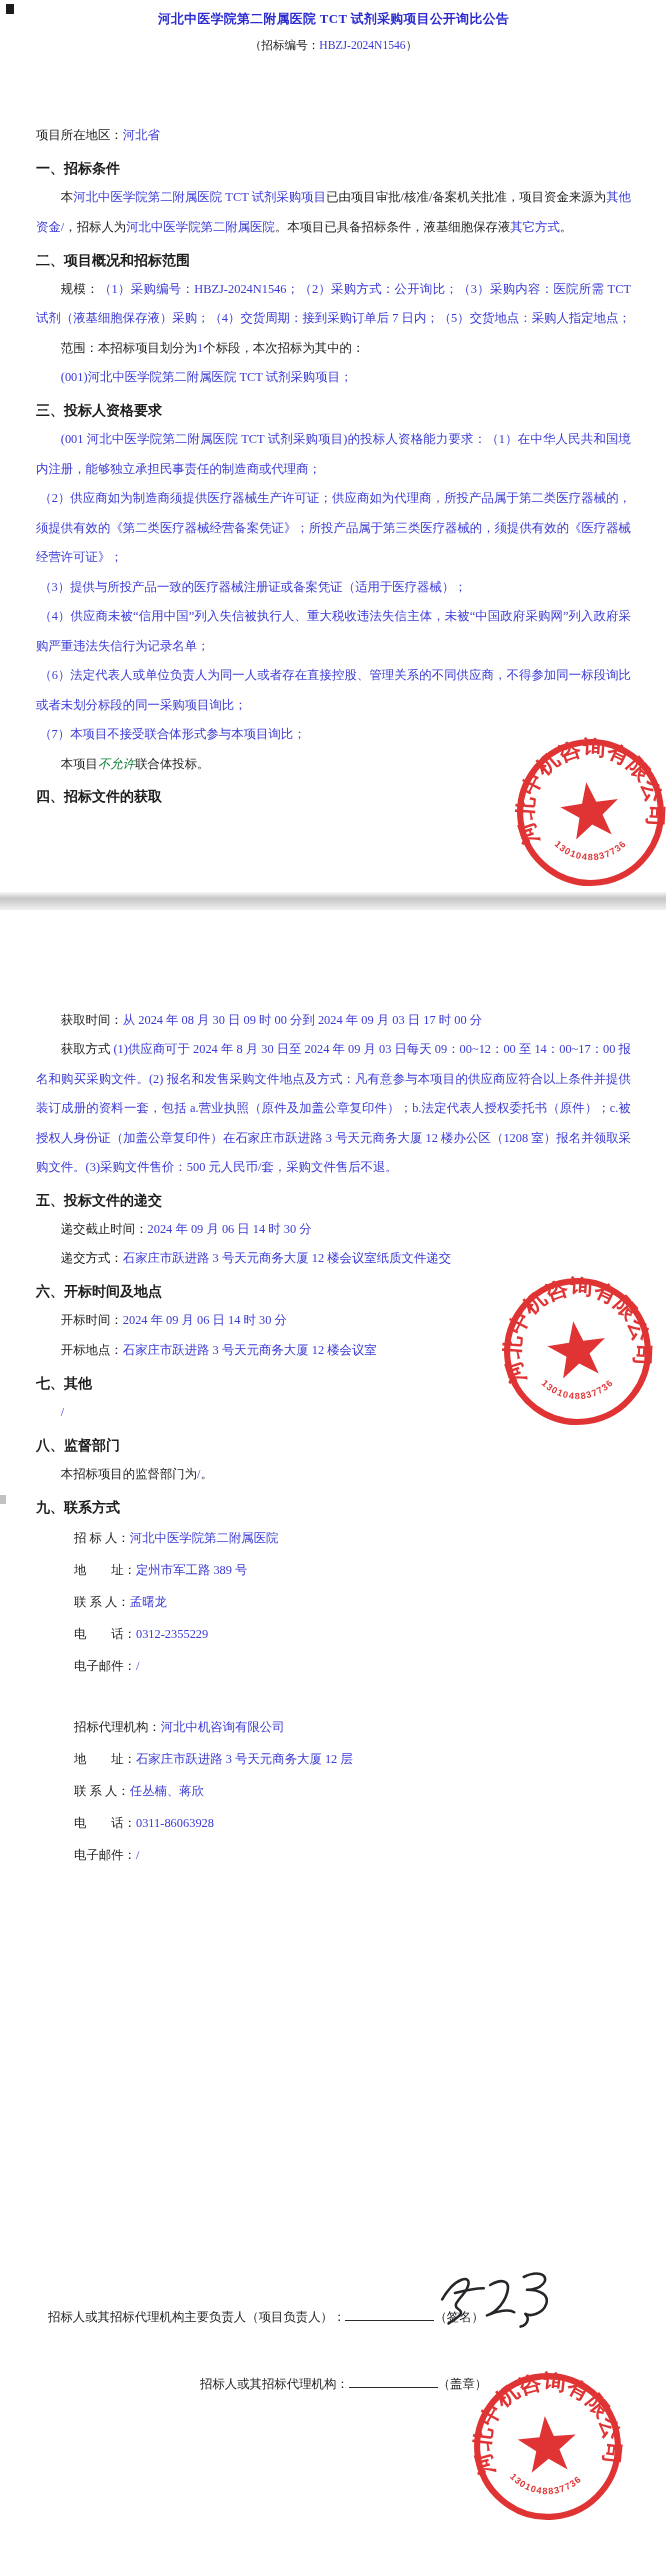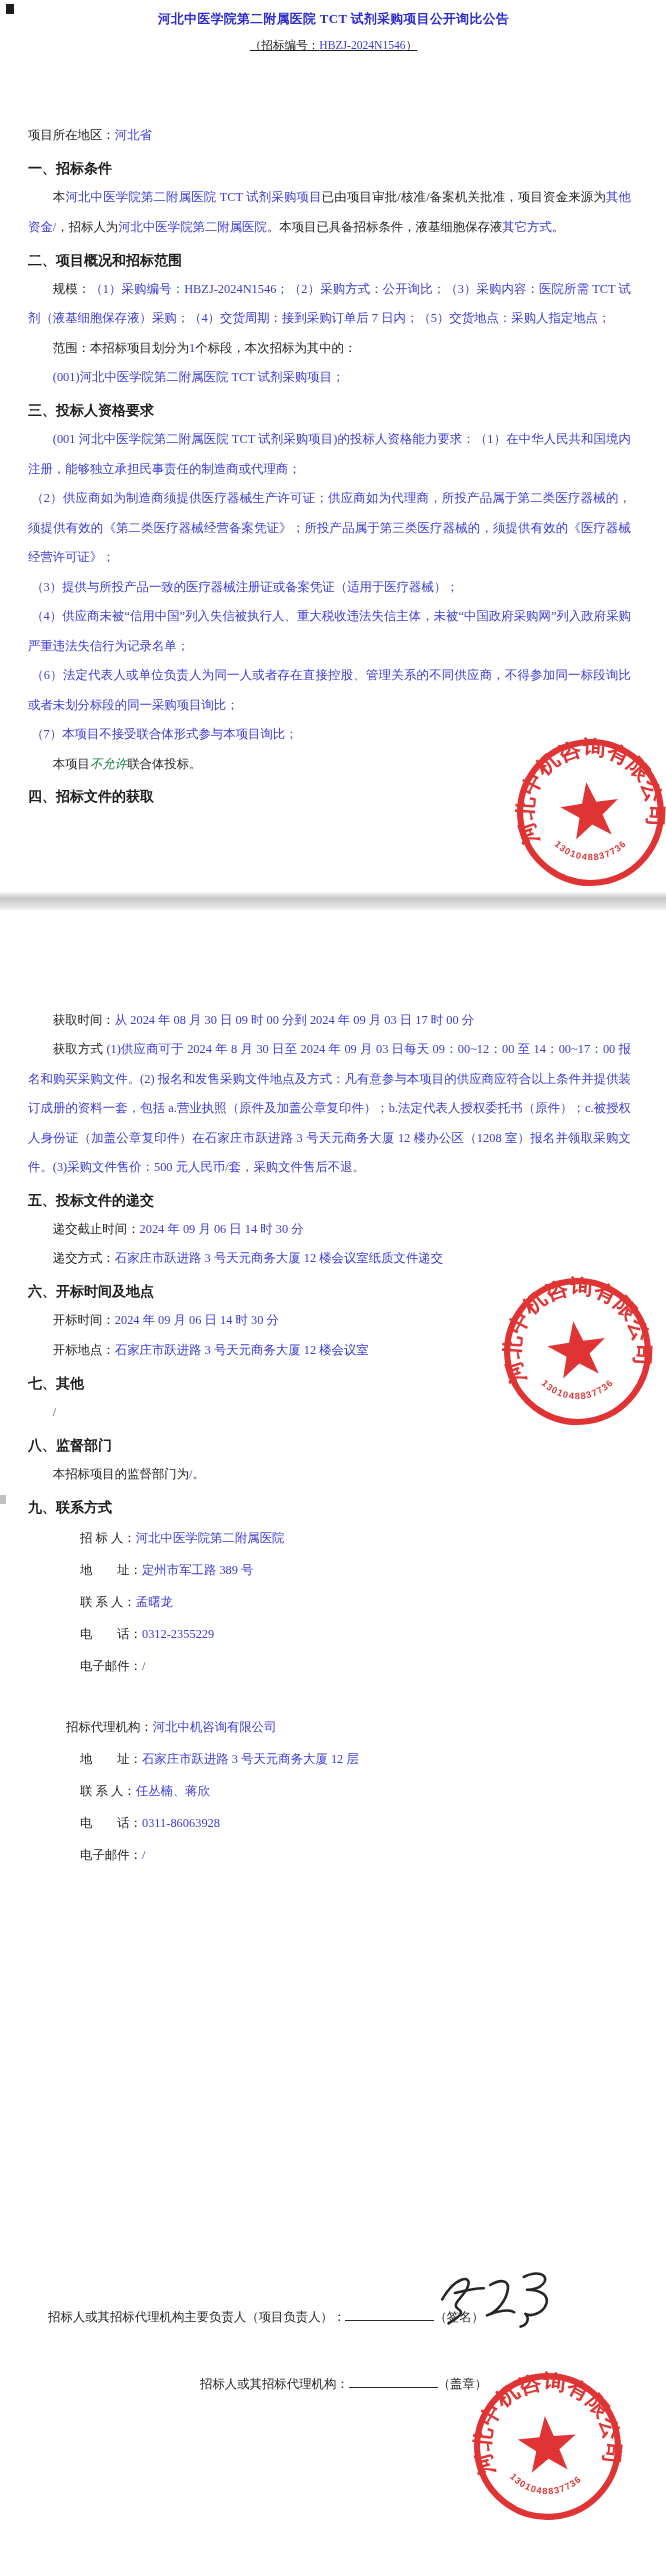--- a/index.html
+++ b/index.html
@@ -15,35 +15,35 @@
     height:17.6px;width:100%;
     background:linear-gradient(180deg,#f7f7f7 0%,#c7c7c7 35%,#d6d6d6 60%,#f1f1f1 100%);
   }
   .doc-title{
     padding-top:11.2px;text-align:center;
     font-size:12.8px;font-weight:bold;color:#2b2bd0;
     font-family:"Liberation Serif","DejaVu Serif",serif;
     line-height:17.6px;letter-spacing:0.4px;
   }
   .doc-subtitle{
-    text-align:center;font-size:11.6px;margin-top:9.6px;line-height:16px;text-decoration:underline;
+    text-align:center;font-size:11.6px;margin-top:9.6px;line-height:16px;
   }
-  .flow{padding:0 36px 0 28px;}
+  .flow{padding:0 36px 0 36px;}
   #page1-flow{padding-top:67px;}
   #page2-flow{padding-top:96px;}
   .blk{font-size:12.4px;line-height:29.5px;}
   .h{
     font-family:"Liberation Sans","DejaVu Sans",sans-serif;
     font-weight:bold;font-size:14px;color:#0f0f10;
     margin-top:2.4px;line-height:30px;text-align:left;text-indent:0;
   }
   .p{text-indent:2em;text-align:justify;}
   .p2{text-indent:3.2px;text-align:justify;}
   .plain{text-indent:0;}
-  .pc{margin-left:52px;line-height:32px;}
+  .pc{margin-left:38px;line-height:32px;}
   .pcg{margin-left:38px;line-height:32px;margin-top:29px;}
   .ck{color:#1d1d1f;}
   .cb{color:#3a3ad6;}
   .cbi{color:#15803d;font-style:italic;}
   
   .sign-row{position:absolute;font-size:12.4px;white-space:nowrap;}
   #sign-row-leader{top:2306px;left:48px;}
   #sign-row-agency{top:2373px;left:200px;}
   .blank-line{
     display:inline-block;width:89px;height:1.1em;

